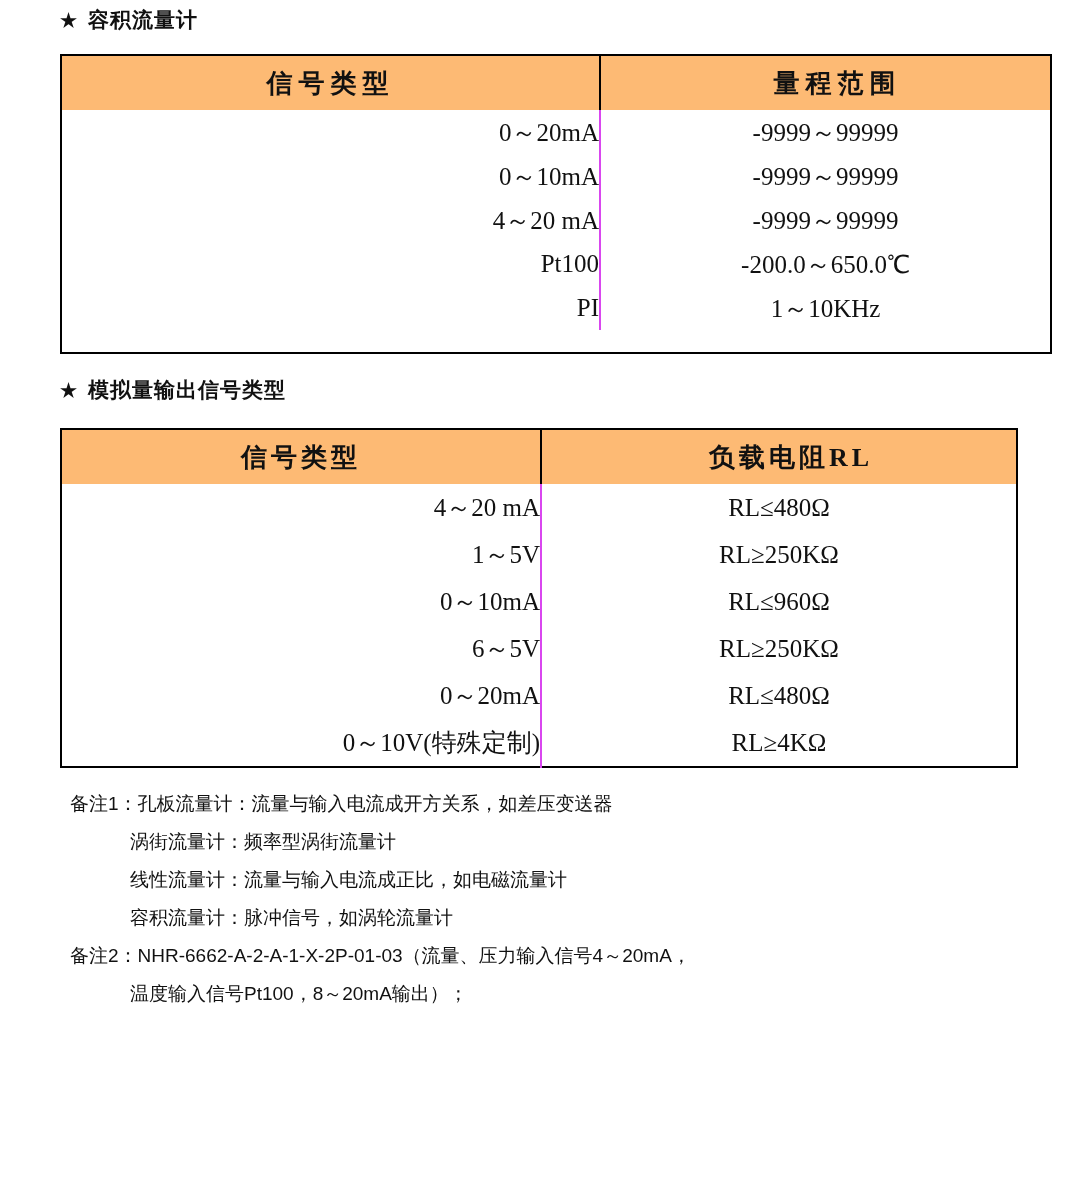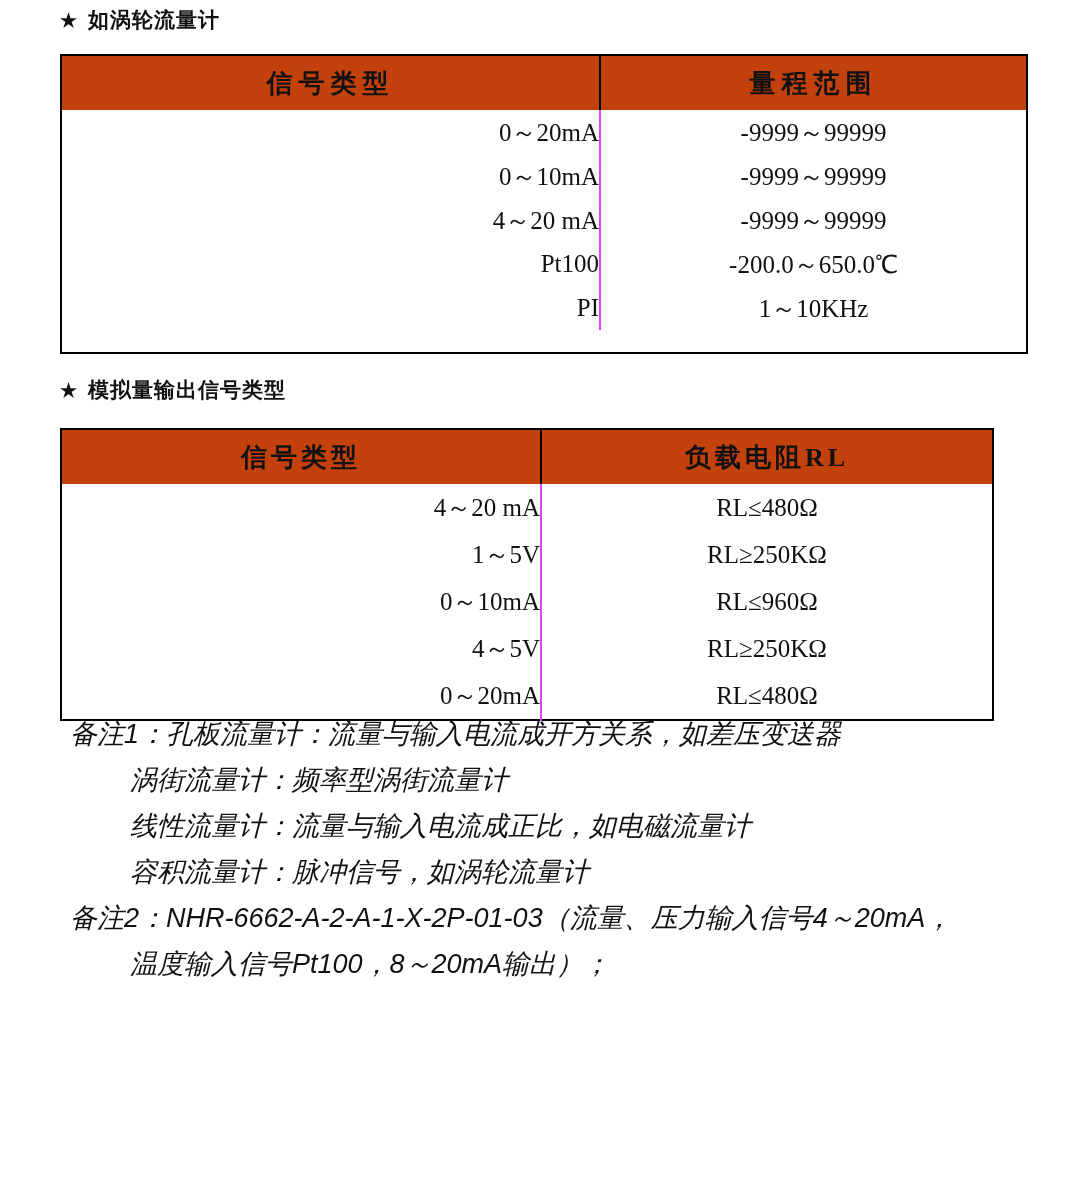--- a/index.html
+++ b/index.html
@@ -46,30 +46,30 @@
     table-layout: fixed;
   }
   table.spec td, table.spec th {
     border: 0;
     padding: 0;
   }
   table.spec .col-a { width: 425px; }
   table.spec .col-b { width: 425px; }
 
   .thead-row th {
-    background: #c2410c;
+    background: #fdba74;
     font-family: "Liberation Serif", serif;
     font-size: 26px;
     font-weight: bold;
     letter-spacing: 6px;
     text-align: center;
     height: 54px;
     border-bottom: 2px solid #000;
   }
-  .thead-row th.col-b { border-left: 2px solid #000; }
+  .thead-row th.col-b { border-left: 2px solid #000; padding-left: 24px; }
   .thead-row th.col-a { border-right: 0; }
 
   .body-row td {
     font-size: 25px;
     height: 44px;
     vertical-align: middle;
   }
   .body-row td.col-b { border-left: 2px solid #d946ef; text-align: center; }
   .body-row td.col-a { padding-left: 112px; text-align: right; }
 
@@ -83,25 +83,25 @@
   #table-output .col-b { width: 450px; }
   #table-output .body-row td { height: 47px; }
   #table-output .body-row td.col-a { padding-left: 78px; }
 
   .gap-1 { height: 20px; }
   .gap-2 { height: 22px; }
   .gap-3 { height: 24px; }
 
   .notes {
     font-family: "Liberation Sans", sans-serif;
-    font-size: 27px;
+    font-size: 19px;
     line-height: 1.0;
     color: #111;
     margin-left: 70px;
-    font-style: italic;
+    margin-top: 26px;
   }
   .note-line {
     display: block;
     white-space: nowrap;
     margin-bottom: 19px;
   }
   .note-indent-1 { margin-left: 0px; }
   .note-indent-2 { margin-left: 60px; }
   .note-wrap {
     white-space: normal;
@@ -109,21 +109,21 @@
     line-height: 1.45;
   }
 </style>
 </head>
 <body>
 
 <div class="page">
 
   <div class="section-heading heading-1">
     <span class="star-icon">★</span>
-    <span>如涡轮流量计</span>
+    <span>容积流量计</span>
   </div>
 
   <div class="gap-1"></div>
 
   <table class="spec" id="table-input">
     <tbody>
         <tr class="thead-row">
       <th class="col-a">信号类型</th>
       <th class="col-b">量程范围</th>
     </tr>
@@ -175,26 +175,30 @@
     </tr>
     <tr class="body-row">
       <td class="col-a">1～5V</td>
       <td class="col-b">RL≥250KΩ</td>
     </tr>
     <tr class="body-row">
       <td class="col-a">0～10mA</td>
       <td class="col-b">RL≤960Ω</td>
     </tr>
     <tr class="body-row">
-      <td class="col-a">4～5V</td>
+      <td class="col-a">6～5V</td>
       <td class="col-b">RL≥250KΩ</td>
     </tr>
     <tr class="body-row">
       <td class="col-a">0～20mA</td>
       <td class="col-b">RL≤480Ω</td>
+    </tr>
+    <tr class="body-row">
+      <td class="col-a">0～10V(特殊定制)</td>
+      <td class="col-b">RL≥4KΩ</td>
     </tr>
   </tbody>
     </table>
 
   <div class="notes">
     <span class="note-line note-indent-1">备注1：孔板流量计：流量与输入电流成开方关系，如差压变送器</span>
     <span class="note-line note-indent-2">涡街流量计：频率型涡街流量计</span>
     <span class="note-line note-indent-2">线性流量计：流量与输入电流成正比，如电磁流量计</span>
     <span class="note-line note-indent-2">容积流量计：脉冲信号，如涡轮流量计</span>
     <span class="note-line note-indent-1">备注2：NHR-6662-A-2-A-1-X-2P-01-03（流量、压力输入信号4～20mA，</span>

